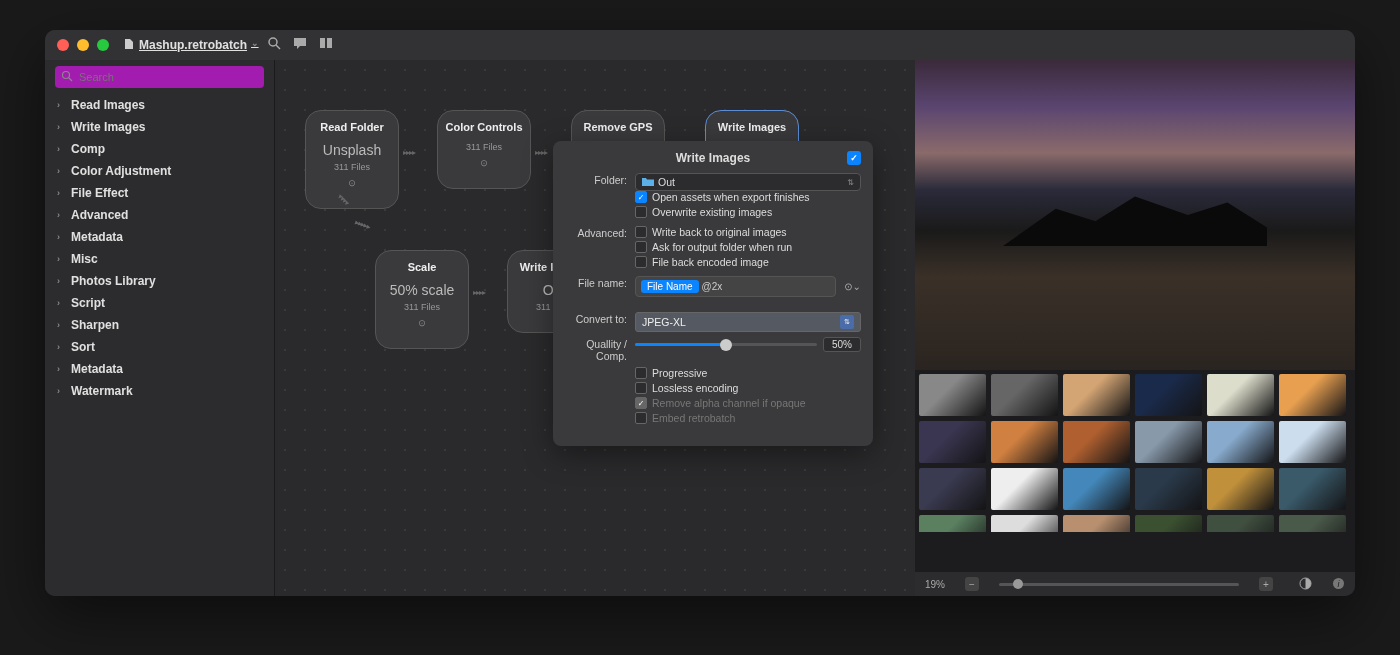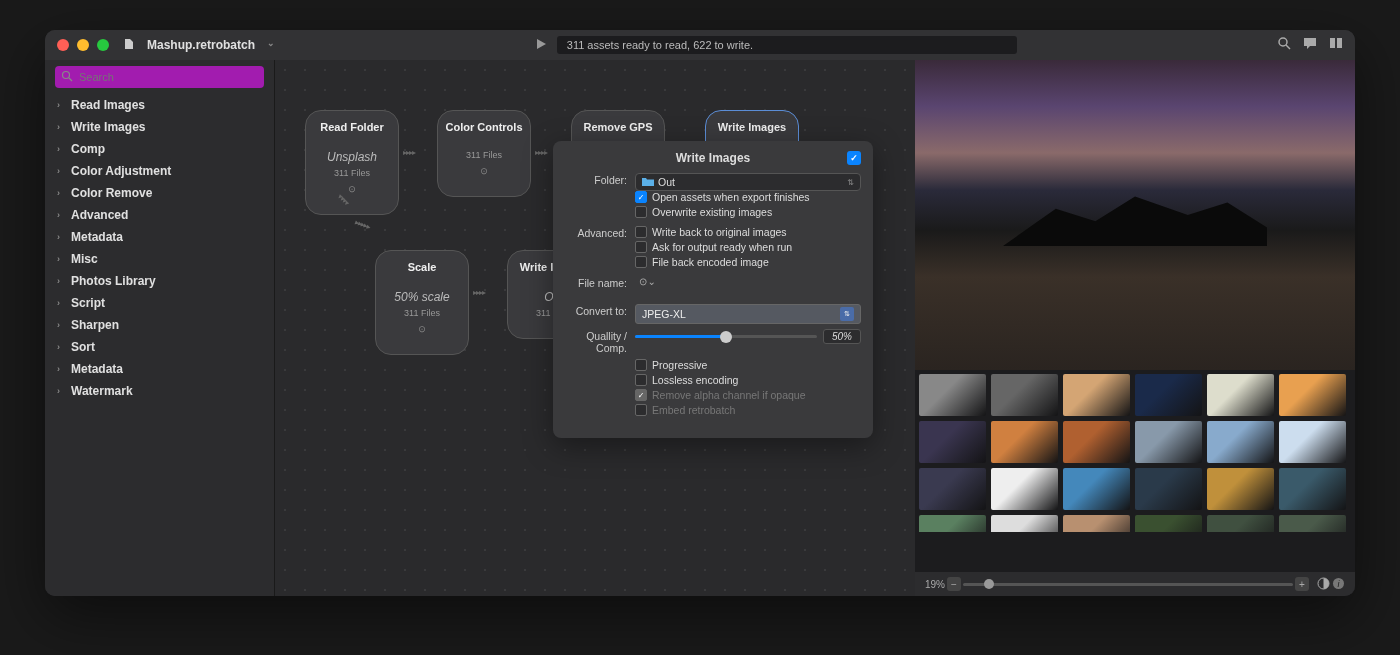--- a/index.html
+++ b/index.html
@@ -3,41 +3,41 @@
 <meta charset="utf-8">
 <style>
 * { margin: 0; padding: 0; box-sizing: border-box; font-family: -apple-system, BlinkMacSystemFont, "Segoe UI", sans-serif; }
 body { background: #1a1a1a; width: 1400px; height: 655px; overflow: hidden; position: relative; }
 .window { position: absolute; top: 30px; left: 45px; width: 1310px; height: 566px; background: #2c2c2e; border-radius: 10px; overflow: hidden; display: flex; flex-direction: column; box-shadow: 0 20px 60px rgba(0,0,0,.5); }
 
 .titlebar { height: 30px; background: #323234; display: flex; align-items: center; padding: 0 12px; gap: 8px; }
 .traffic { display: flex; gap: 8px; }
 .tl { width: 12px; height: 12px; border-radius: 50%; }
 .tl.red { background: #ff5f56; } .tl.yellow { background: #ffbd2e; } .tl.green { background: #27c93f; }
-.doctitle { color: #e0e0e0; font-size: 12px; font-weight: 600; display: flex; align-items: flex-start; gap: 12px; margin-left: 6px; }
+.doctitle { color: #e0e0e0; font-size: 12px; font-weight: 600; display: flex; align-items: flex-start; gap: 4px; margin-left: 6px; text-decoration: underline; }
 .tbcenter { flex: 1; display: flex; align-items: center; justify-content: center; gap: 10px; }
 .playbtn { color: #888; cursor: pointer; }
 .statusbar { width: 460px; background: #1c1c1e; height: 18px; border-radius: 3px; color: #bbb; font-size: 11px; display: flex; align-items: center; padding: 0 10px; }
 .tbright { display: flex; gap: 12px; color: #aaa; }
 .tbicon { cursor: pointer; }
 
 .mainrow { flex: 1; display: flex; overflow: hidden; }
 
 .sidebar { width: 230px; background: #2c2c2e; border-right: 1px solid #1a1a1a; padding: 6px 10px; }
 .searchbox { width: 100%; height: 22px; background: #a21caf; border: none; border-radius: 4px; color: #ddd; font-size: 11px; padding: 0 8px 0 24px; }
 .searchwrap { position: relative; margin-bottom: 6px; }
 .searchwrap svg { position: absolute; left: 6px; top: 4px; }
 .cat { display: flex; align-items: center; gap: 4px; color: #e0e0e0; font-size: 12px; font-weight: 600; padding: 4px 2px; cursor: pointer; }
 .cat .chev { color: #888; font-size: 9px; width: 10px; }
 
 .canvas { flex: 1; background: #2a2a2c; position: relative; background-image: radial-gradient(circle, #3a3a3c 1px, transparent 1px); background-size: 20px 20px; }
 .node { position: absolute; width: 94px; background: #3a3a3d; border: 1px solid #555; border-radius: 16px; padding: 10px 6px 20px; text-align: center; color: #ddd; }
 .node.sel { border: 1.5px solid #5b8dd6; }
 .node .nt { font-size: 11px; font-weight: 700; color: #eee; line-height: 1.2; }
-.node .sub { font-size: 12px; color: #bbb; margin-top: 16px; font-style: italic; }
+.node .sub { font-size: 14px; color: #bbb; margin-top: 8px; }
 .node .fc { font-size: 9px; color: #999; margin-top: 4px; }
 .node .more { margin-top: 6px; font-size: 9px; color: #888; }
 .conn { position: absolute; display: flex; align-items: center; color: #666; font-size: 8px; gap: 2px; }
 .conn span { letter-spacing: -1px; }
 
 .inspector { position: absolute; top: 141px; left: 553px; width: 320px; background: #3a3a3c; border-radius: 8px; padding: 10px 12px 14px; color: #ddd; font-size: 11px; box-shadow: 0 8px 30px rgba(0,0,0,.4); z-index: 50; }
 .insp-h { text-align: center; font-weight: 700; font-size: 12px; position: relative; margin-bottom: 8px; }
 .insp-check { position: absolute; right: 0; top: 0; width: 14px; height: 14px; background: #0a84ff; border-radius: 3px; display: flex; align-items: center; justify-content: center; color: #fff; font-size: 9px; }
 .row { display: flex; align-items: flex-start; margin-bottom: 5px; }
 .lbl { width: 70px; text-align: right; padding-right: 8px; color: #ccc; font-size: 10.5px; padding-top: 1px; }
@@ -50,30 +50,30 @@
 .fname { background: #444; border: 1px solid #555; border-radius: 4px; padding: 3px 5px; display: flex; align-items: center; gap: 3px; }
 .token { background: #0a84ff; color: #fff; padding: 1px 6px; border-radius: 3px; font-size: 10px; }
 .suffix { color: #ccc; font-size: 10px; }
 .moreicon { color: #aaa; font-size: 10px; margin-left: 4px; }
 .select-full { width: 100%; background: #555961; border: 1px solid #666; border-radius: 3px; padding: 2px 6px; font-size: 10.5px; color: #eee; display: flex; align-items: center; justify-content: space-between; }
 .select-full .arr { margin-left: auto; background: #4a6ca8; width: 14px; height: 14px; border-radius: 2px; display: flex; align-items: center; justify-content: center; font-size: 7px; }
 .slider-row { display: flex; align-items: center; gap: 6px; }
 .slider-track { flex: 1; height: 3px; background: #555; border-radius: 2px; position: relative; }
 .slider-fill { position: absolute; left: 0; height: 100%; width: 50%; background: #0a84ff; border-radius: 2px; }
 .slider-thumb { position: absolute; left: 50%; top: 50%; width: 12px; height: 12px; background: #ccc; border-radius: 50%; transform: translate(-50%, -50%); }
-.slider-val { width: 38px; background: #2c2c2e; border: 1px solid #555; border-radius: 3px; text-align: center; font-size: 10px; padding: 1px; font-style: italic; }
+.slider-val { width: 38px; background: #2c2c2e; border: 1px solid #555; border-radius: 3px; text-align: center; font-size: 10px; padding: 1px; }
 .disabled { color: #777; }
 
 .preview { width: 440px; background: #1c1c1e; display: flex; flex-direction: column; }
 .hero { height: 310px; background: linear-gradient(180deg, #3a2a3a 0%, #5a4570 15%, #8a6a6a 30%, #2a2a3a 42%, #1a1a1a 55%, #3a3028 70%, #2a2420 100%); position: relative; }
 .hero::after { content: ""; position: absolute; top: 40%; left: 20%; width: 60%; height: 20%; background: #0a0a0a; clip-path: polygon(0 100%, 20% 40%, 35% 60%, 50% 20%, 70% 50%, 85% 30%, 100% 70%, 100% 100%); }
 .thumbs { flex: 1; padding: 4px; overflow: hidden; }
 .thumb-row { display: flex; gap: 5px; margin-bottom: 5px; }
 .thumb { width: 67px; height: 42px; border-radius: 2px; flex-shrink: 0; }
-.zoombar { height: 24px; background: #2c2c2e; display: flex; align-items: center; padding: 0 10px; gap: 2px; color: #aaa; font-size: 10px; margin-top: 40px; }
+.zoombar { height: 24px; background: #2c2c2e; display: flex; align-items: center; padding: 0 10px; gap: 20px; color: #aaa; font-size: 10px; margin-top: 40px; }
 .zslider { flex: 1; height: 3px; background: #555; border-radius: 2px; position: relative; }
 .zthumb { position: absolute; left: 8%; top: 50%; width: 10px; height: 10px; background: #999; border-radius: 50%; transform: translate(-50%,-50%); }
 .zbtn { width: 14px; height: 14px; background: #444; border-radius: 3px; display: flex; align-items: center; justify-content: center; font-size: 10px; cursor: pointer; }
 </style>
 </head>
 <body>
 
 <div class="window">
 
   <div class="titlebar">
@@ -81,30 +81,20 @@
       <div class="tl red"></div>
       <div class="tl yellow"></div>
       <div class="tl green"></div>
     </div>
     <div class="doctitle">
       <svg width="12" height="12" viewBox="0 0 12 12">
           <path fill="#ccc" d="M2 1h5l3 3v7H2z"></path>
         </svg>
       <span>Mashup.retrobatch</span>
       <span style="color:#888;font-size:9px;">⌄</span>
-    </div>
-    <div class="tbcenter">
-      <span class="playbtn">
-        <svg width="12" height="12" viewBox="0 0 12 12">
-            <path fill="#999" d="M2 1l9 5-9 5z"></path>
-          </svg>
-      </span>
-      <div class="statusbar">
-        <span>311 assets ready to read, 622 to write.</span>
-      </div>
     </div>
     <div class="tbright">
       <span class="tbicon"><svg width="14" height="14" viewBox="0 0 14 14">
             <circle cx="6" cy="6" r="4" fill="none" stroke="#aaa" stroke-width="1.5"></circle>
             <line x1="9" y1="9" x2="13" y2="13" stroke="#aaa" stroke-width="1.5"></line>
           </svg></span>
       <span class="tbicon"><svg width="14" height="14" viewBox="0 0 14 14">
             <path fill="#aaa" d="M1 2h12v8H7l-3 3v-3H1z"></path>
           </svg></span>
       <span class="tbicon"><svg width="14" height="14" viewBox="0 0 14 14">
@@ -134,21 +124,21 @@
           <div class="cat">
             <span class="chev">›</span>
             <span>Comp</span>
           </div>
           <div class="cat">
             <span class="chev">›</span>
             <span>Color Adjustment</span>
           </div>
           <div class="cat">
             <span class="chev">›</span>
-            <span>Color Remove</span>
+            <span>File Effect</span>
           </div>
           <div class="cat">
             <span class="chev">›</span>
             <span>Advanced</span>
           </div>
           <div class="cat">
             <span class="chev">›</span>
             <span>Metadata</span>
           </div>
           <div class="cat">
@@ -319,31 +309,35 @@
   </div>
   <div class="row">
     <div class="lbl">Advanced:</div>
     <div class="val">
       <div class="cb">
           <div class="cbx"></div>
           <span>Write back to original images</span>
         </div>
       <div class="cb">
           <div class="cbx"></div>
-          <span>Ask for output ready when run</span>
+          <span>Ask for output folder when run</span>
         </div>
       <div class="cb">
           <div class="cbx"></div>
           <span>File back encoded image</span>
         </div>
     </div>
   </div>
   <div class="row">
     <div class="lbl">File name:</div>
     <div class="val" style="display:flex;align-items:center;gap:4px;">
+      <div class="fname" style="flex:1">
+        <span class="token">File Name</span>
+        <span class="suffix">@2x</span>
+      </div>
       <span class="moreicon">⊙⌄</span>
     </div>
   </div>
   <div style="height:10px"></div>
   <div class="row">
     <div class="lbl">Convert to:</div>
     <div class="val">
       <div class="select-full">
         <span>JPEG-XL</span>
         <span class="arr">⇅</span>

